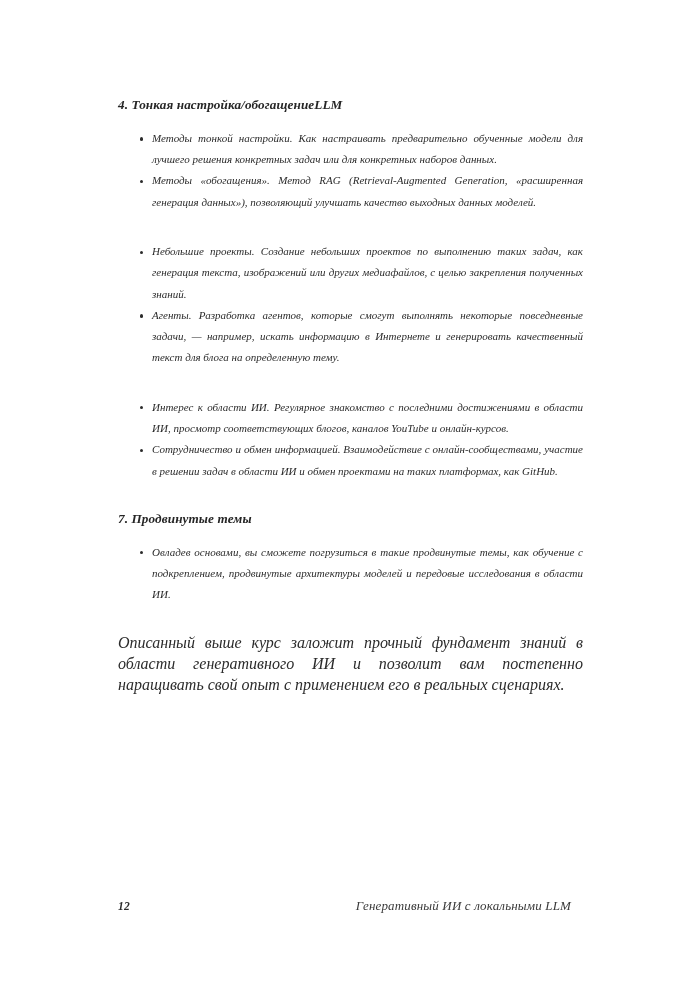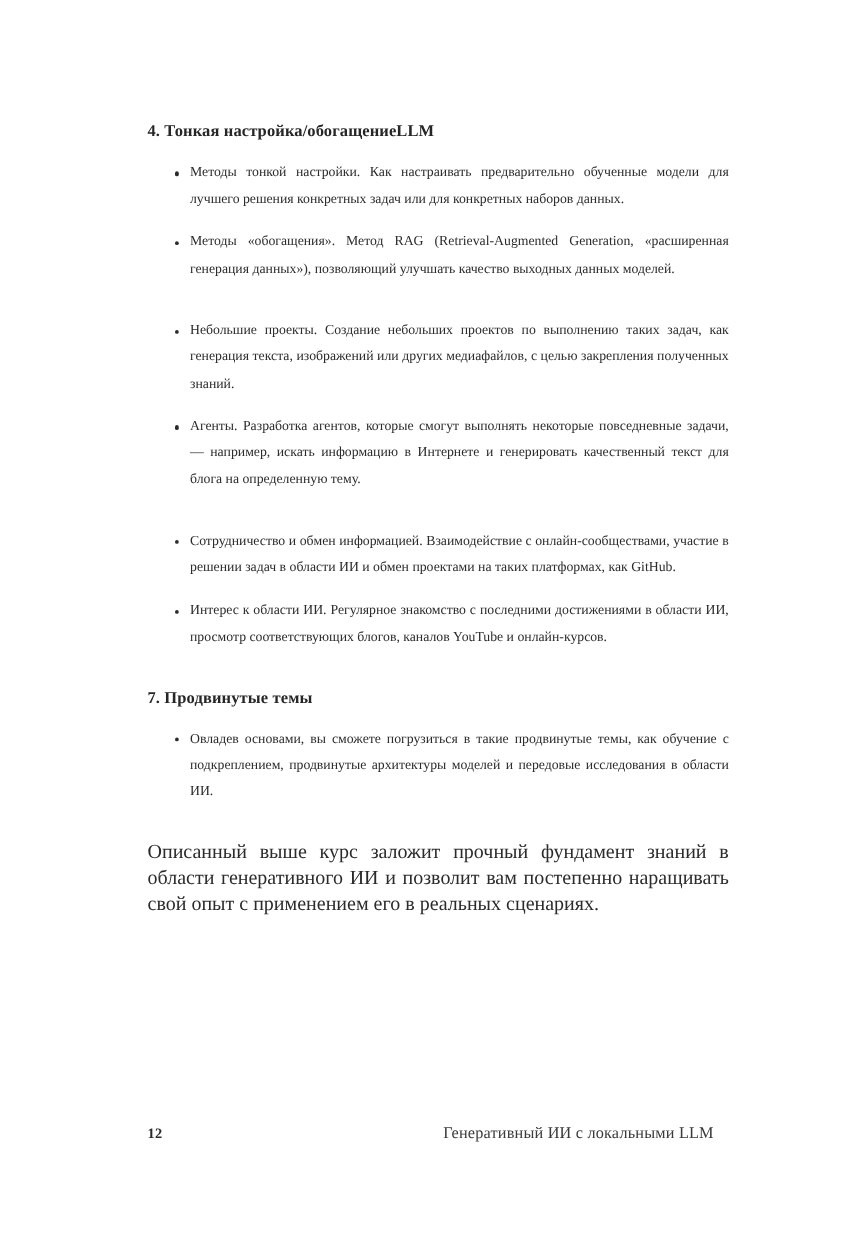--- a/index.html
+++ b/index.html
@@ -14,20 +14,21 @@
     position: relative;
     font-family: "Liberation Serif", "DejaVu Serif", serif;
     color: #2b2b2b;
     -webkit-font-smoothing: antialiased;
   }
 
   .page {
     position: absolute;
     inset: 0;
     background: #ffffff;
+    font-style: italic;
   }
 
   
   .content {
     position: absolute;
     left: 118px;
     top: 96px;
     width: 465px;
   }
 
@@ -56,21 +57,21 @@
     padding-left: 34px;
     margin: 0 0 0 0;
     font-size: 11px;
     line-height: 21.3px;
     text-align: justify;
     text-justify: inter-word;
     color: #2b2b2b;
     hyphens: none;
   }
 
-  ul.bullets li + li { margin-top: 13px; }
+  ul.bullets li + li { margin-top: 0px; }
 
   ul.bullets li::before {
     content: "";
     position: absolute;
     left: 22px;
     top: 9.5px;
     width: 3.2px;
     height: 3.2px;
     border-radius: 50%;
     background: #2b2b2b;
@@ -127,22 +128,22 @@
 
     <div class="heading-block">
       <ul class="bullets">
         <li>Небольшие проекты. Создание небольших проектов по выполнению таких задач, как генерация текста, изображений или других медиафайлов, с целью закрепления полученных знаний.</li>
         <li>Агенты. Разработка агентов, которые смогут выполнять некоторые повседневные задачи, — например, искать информацию в Интернете и генерировать качественный текст для блога на определенную тему.</li>
       </ul>
     </div>
 
     <div class="heading-block">
       <ul class="bullets">
+        <li>Интерес к области ИИ. Регулярное знакомство с последними достижениями в области ИИ, просмотр соответствующих блогов, каналов YouTube и онлайн-курсов.</li>
         <li>Сотрудничество и обмен информацией. Взаимодействие с онлайн-сообществами, участие в решении задач в области ИИ и обмен проектами на таких платформах, как GitHub.</li>
-        <li>Интерес к области ИИ. Регулярное знакомство с последними достижениями в области ИИ, просмотр соответствующих блогов, каналов YouTube и онлайн-курсов.</li>
       </ul>
     </div>
 
     <div class="heading-block">
       <h2 class="section-heading">7. Продвинутые темы</h2>
       <ul class="bullets">
         <li>Овладев основами, вы сможете погрузиться в такие продвинутые темы, как обучение с подкреплением, продвинутые архитектуры моделей и передовые исследования в области ИИ.</li>
       </ul>
     </div>
 

